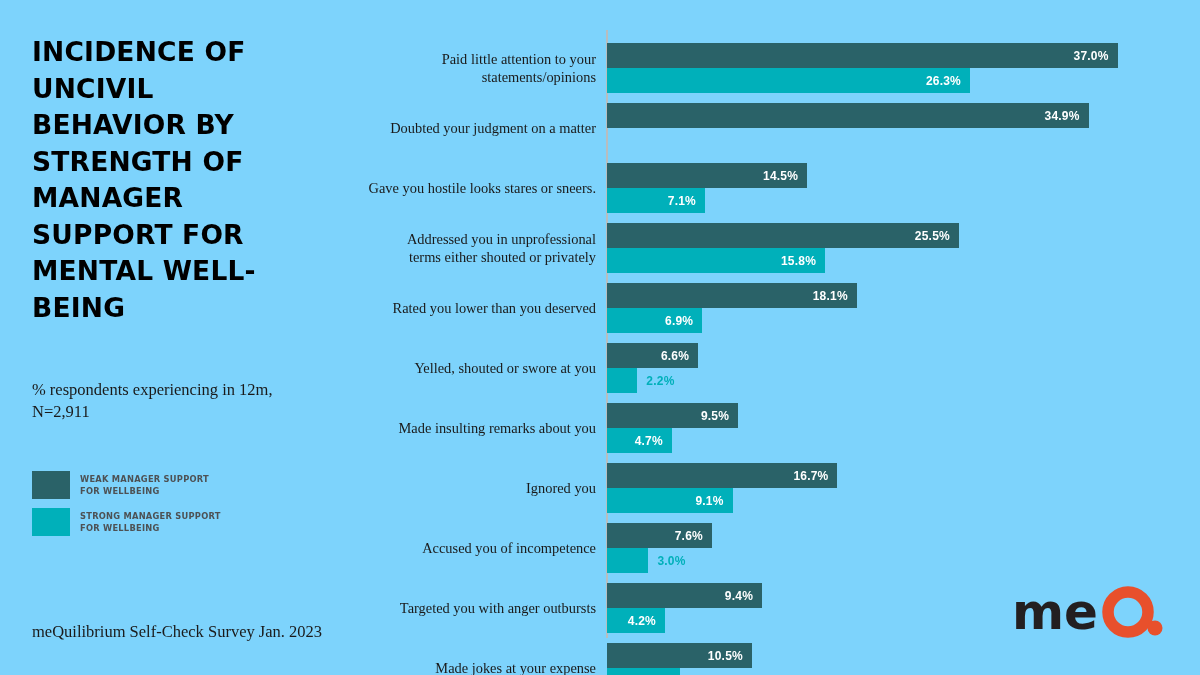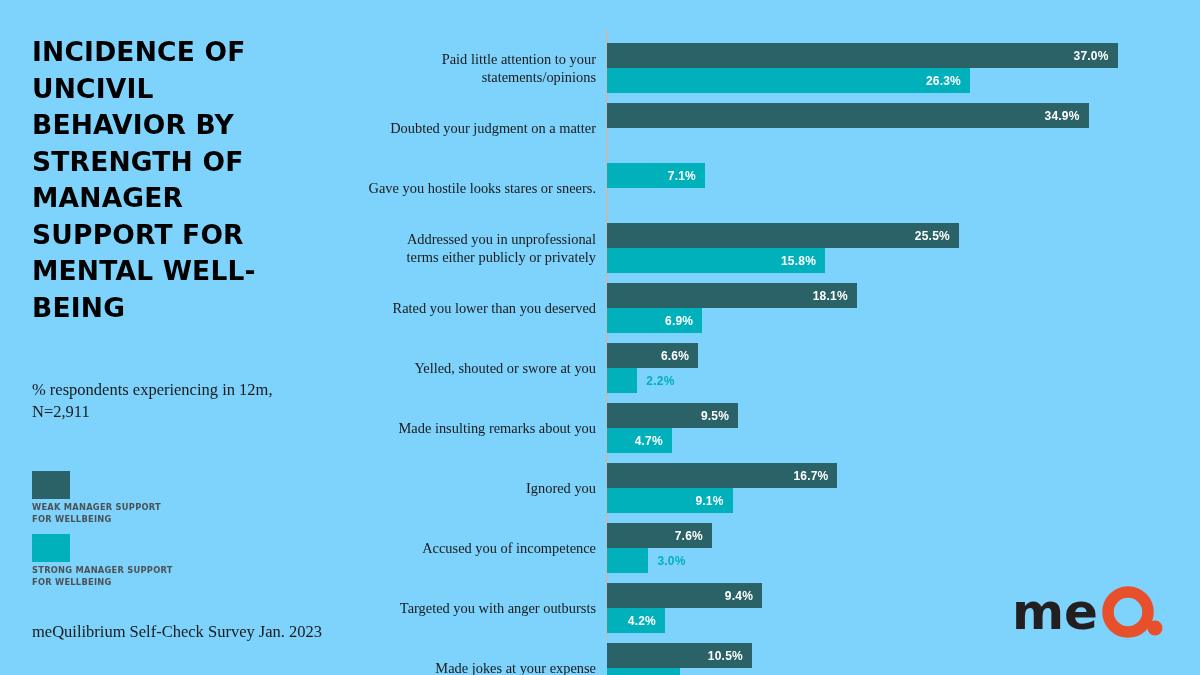--- a/index.html
+++ b/index.html
@@ -48,21 +48,20 @@
   
   #legend {
     position: absolute;
     left: 0;
     top: 437px;
   }
   .legend-row {
     display: flex;
     align-items: flex-start;
     margin-bottom: 9px;
-    flex-direction: column;
   }
   .legend-swatch {
     width: 38px;
     height: 28px;
     flex: 0 0 auto;
     margin-right: 10px;
   }
   .legend-label {
     font-family: "DejaVu Sans", sans-serif;
     font-weight: bold;
@@ -206,28 +205,31 @@
           <div class="cat-label" style="top: 16px;">Doubted your judgment on a matter</div>
           <div class="bars">
             <div class="bar weak" style="width: 481.62px;">
               <span class="bar-value">34.9%</span>
             </div>
           </div>
         </div>
         <div class="cat-group" style="top: 133px;">
           <div class="cat-label" style="top: 16px;">Gave you hostile looks stares or sneers.</div>
           <div class="bars">
+            <div class="bar weak" style="width: 200.1px;">
+              <span class="bar-value">14.5%</span>
+            </div>
             <div class="bar strong" style="width: 97.98px;">
               <span class="bar-value">7.1%</span>
             </div>
           </div>
         </div>
         <div class="cat-group" style="top: 193px;">
           <div class="cat-label" style="top: 7px;">Addressed you in unprofessional
-terms either publicly or privately</div>
+terms either shouted or privately</div>
           <div class="bars">
             <div class="bar weak" style="width: 351.9px;">
               <span class="bar-value">25.5%</span>
             </div>
             <div class="bar strong" style="width: 218.04px;">
               <span class="bar-value">15.8%</span>
             </div>
           </div>
         </div>
         <div class="cat-group" style="top: 253px;">

